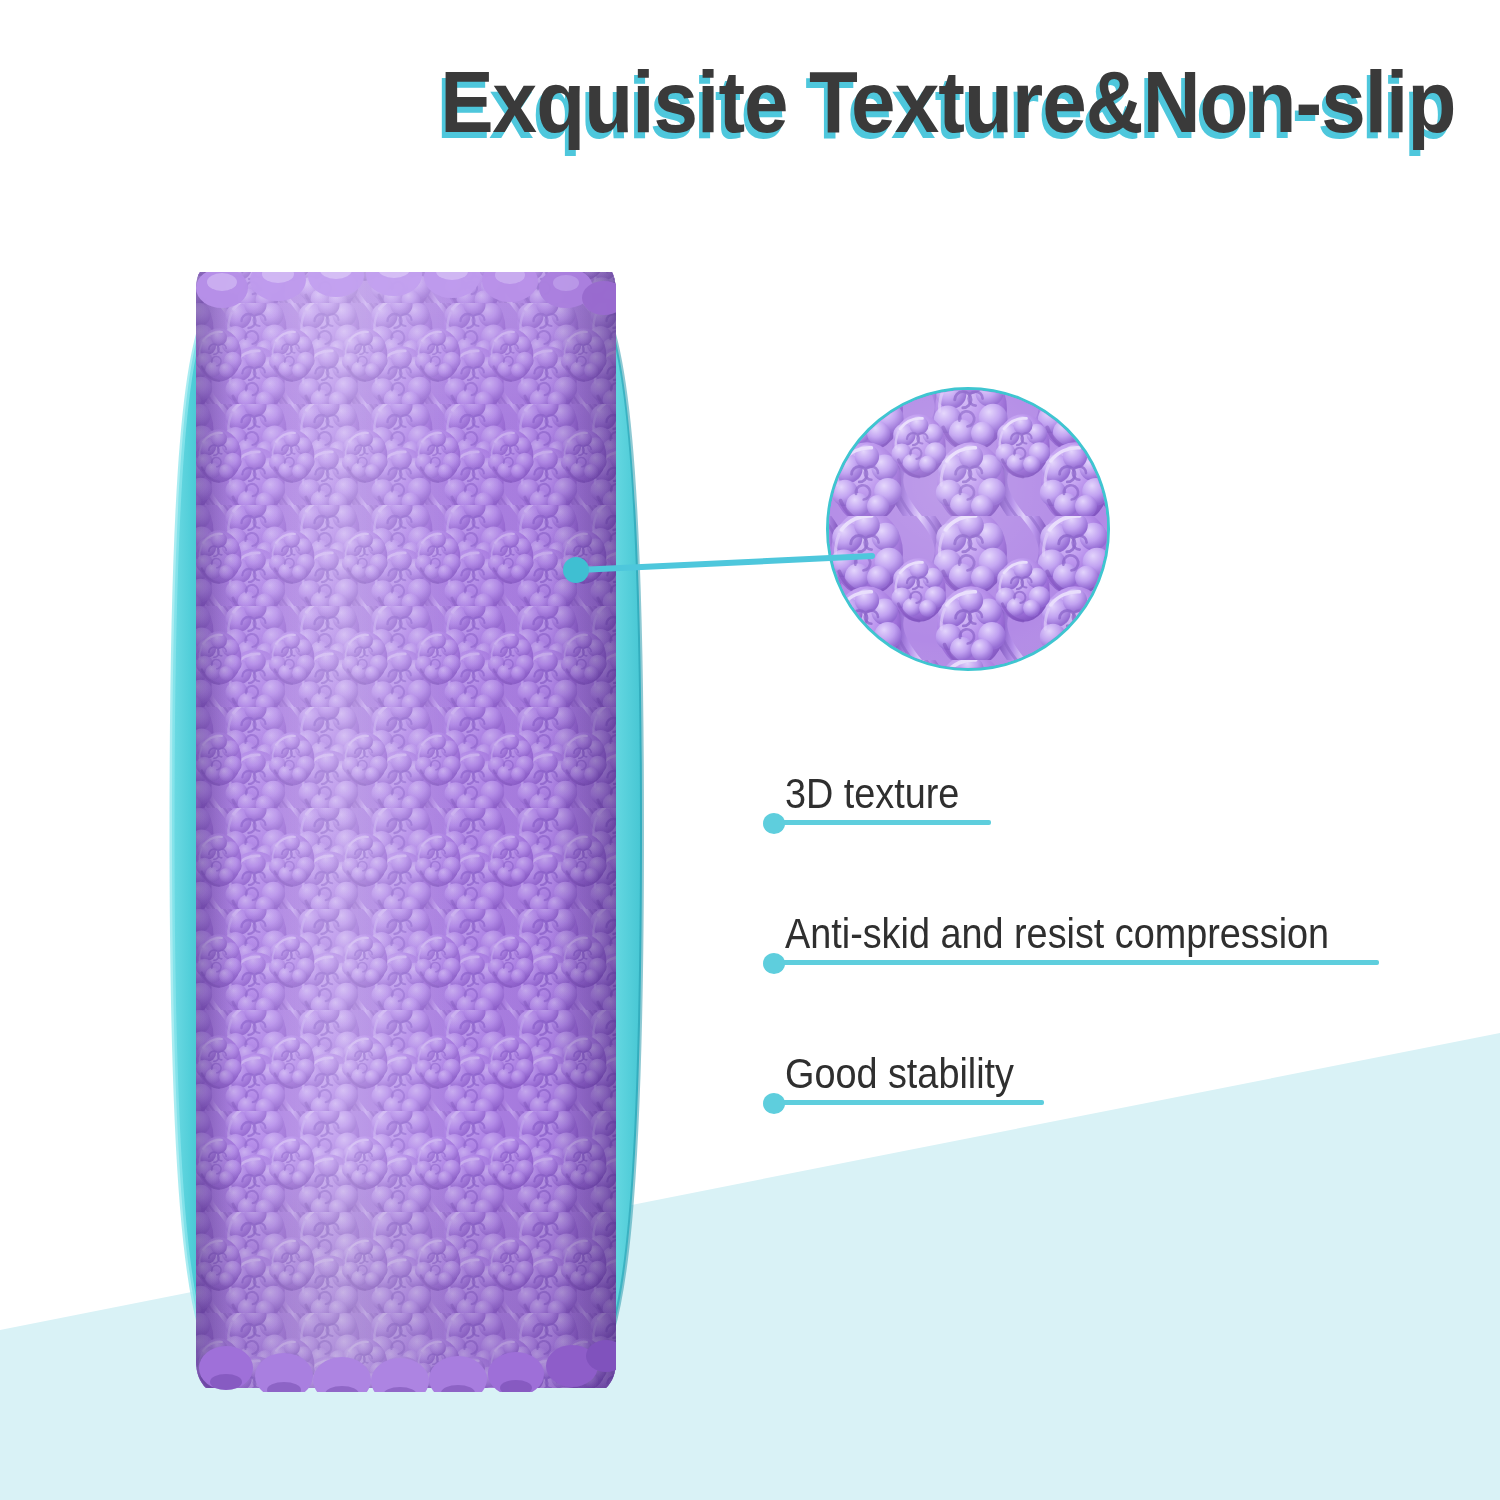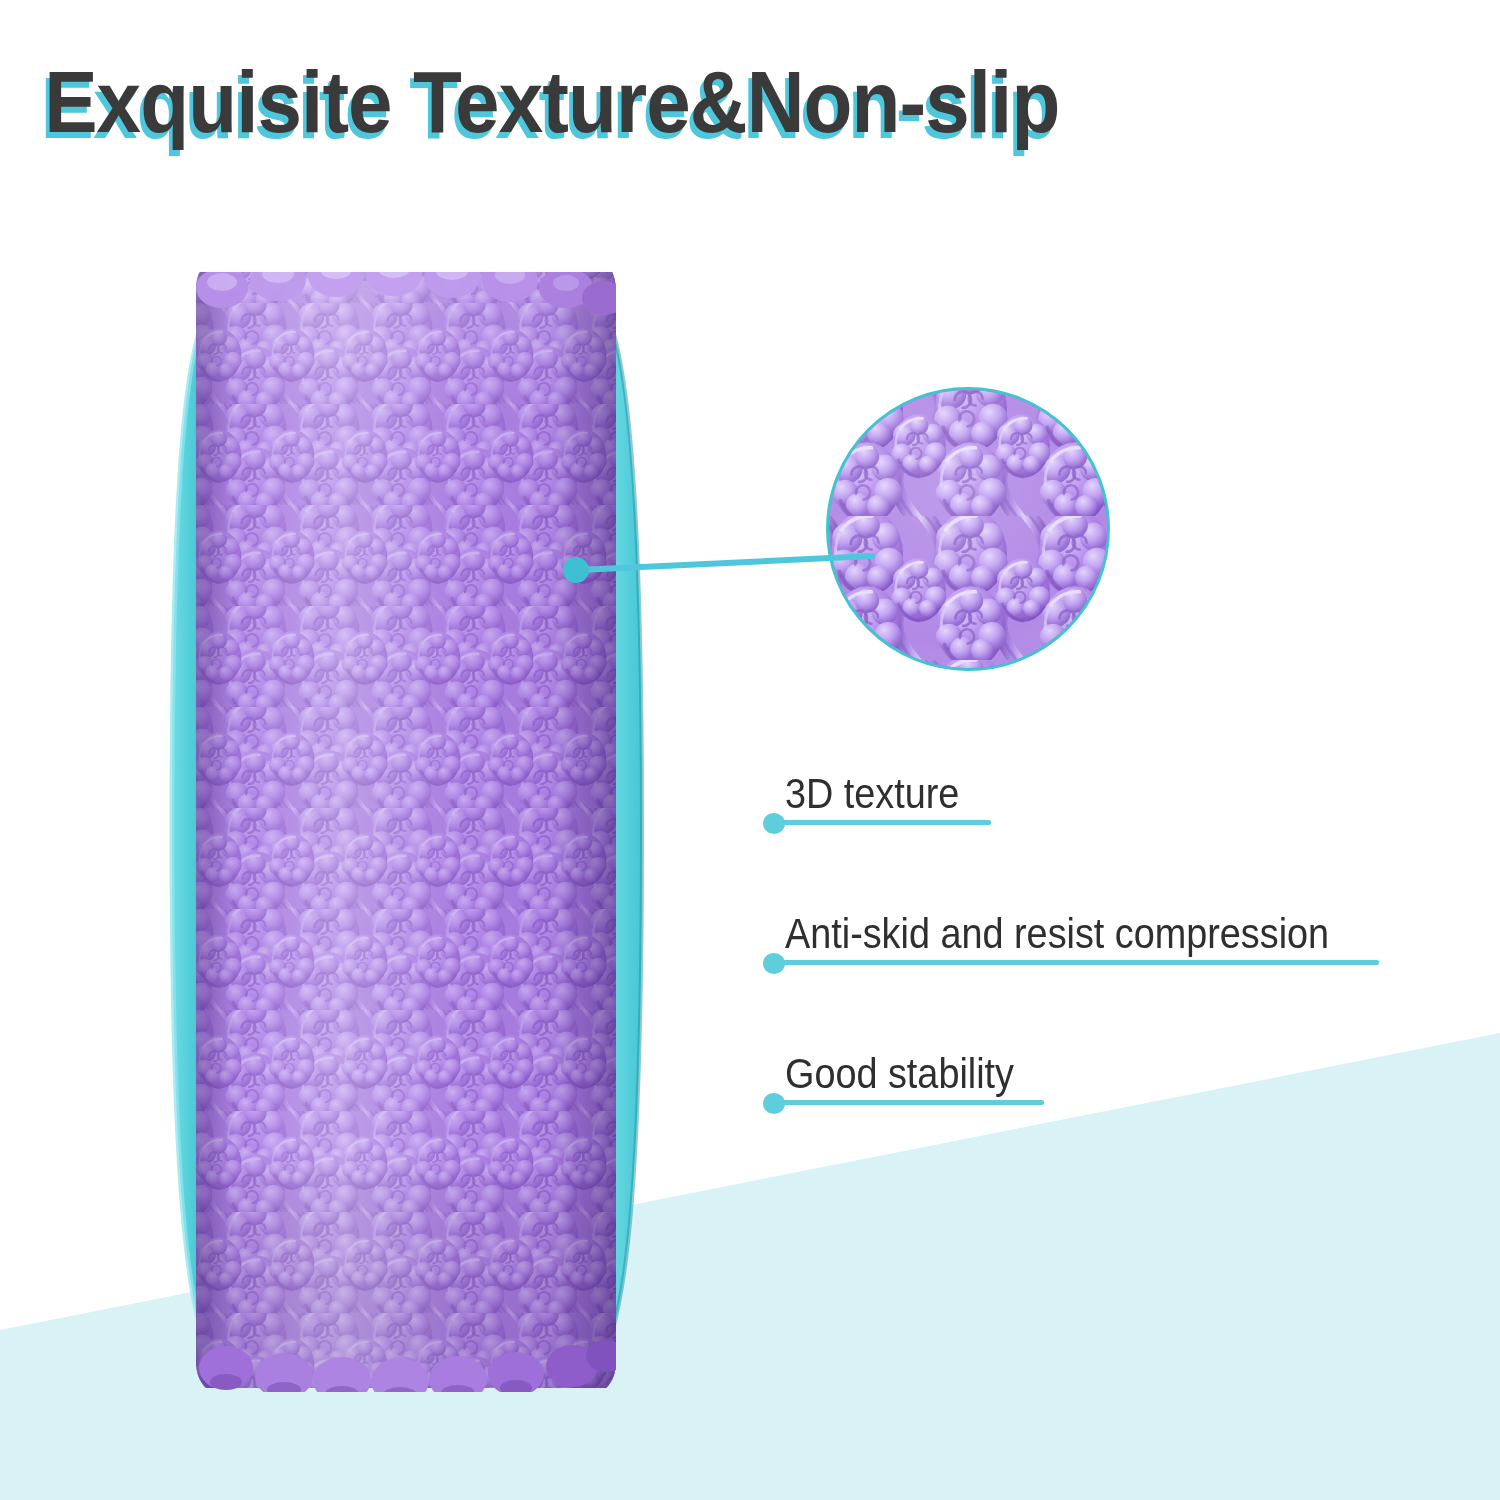--- a/index.html
+++ b/index.html
@@ -24,21 +24,21 @@
     z-index: 0;
     pointer-events: none;
   }
 
   
   #title-wrap {
     position: absolute;
     top: 58px;
     left: 0;
     width: 1500px;
-    text-align: left;
+    text-align: right;
     z-index: 40;
   }
   #title-text {
     display: inline-block;
     font-family: "Liberation Sans", sans-serif;
     font-weight: bold;
     font-size: 87px;
     line-height: 1.0;
     letter-spacing: -1px;
     color: #3a3a3a;

